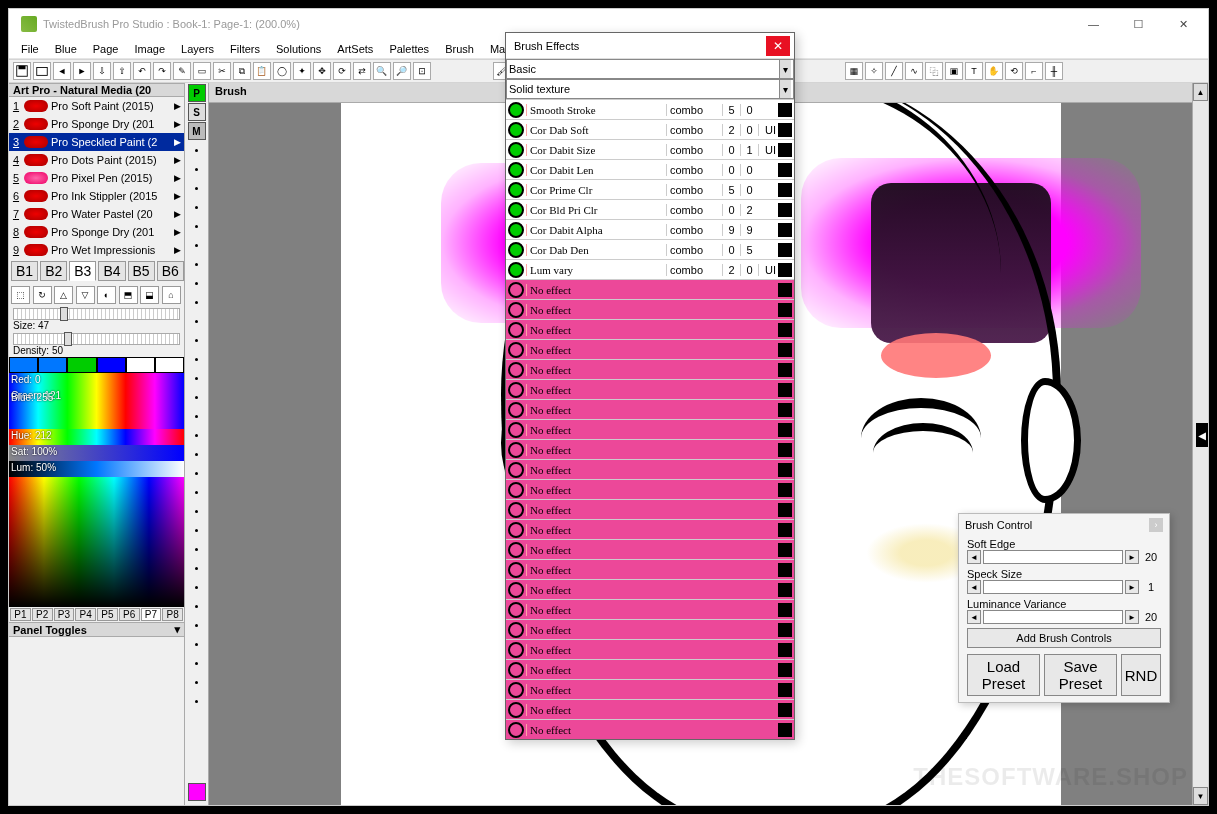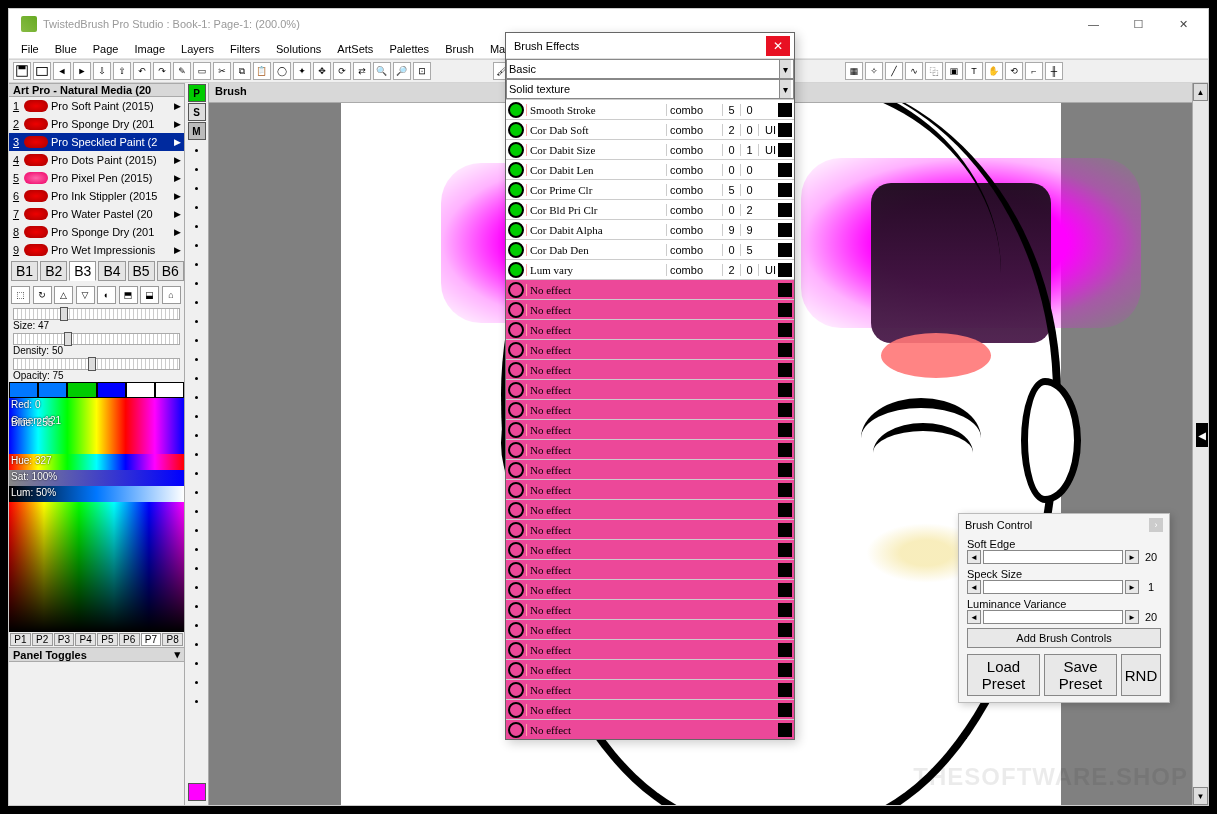--- a/index.html
+++ b/index.html
@@ -281,44 +281,38 @@
             <div class="slider-thumb" style="left:28%"></div>
           </div>
         <div class="slabel">Size: 47</div>
       </div>
       <div class="slider-row">
         <div class="slider-track">
             <div class="slider-thumb" style="left:30%"></div>
           </div>
         <div class="slabel">Density: 50</div>
       </div>
-      <div class="slider-row">
-        <div class="slider-track">
-            <div class="slider-thumb" style="left:45%"></div>
-          </div>
-        <div class="slabel">Opacity: 75</div>
-      </div>
       <div class="colorswatch-row">
         <div class="cs" style="background:#07f"></div>
         <div class="cs" style="background:#07f"></div>
         <div class="cs" style="background:#0c0"></div>
         <div class="cs" style="background:#00f"></div>
         <div class="cs" style="background:#fff"></div>
         <div class="cs" style="background:#fff"></div>
       </div>
       <div class="rgb-block">
         <div class="lbl" style="top:1px">Red: 0</div>
         <div class="lbl" style="top:17px">Green: 121</div>
         <div class="lbl" style="top:19px">Blue: 255</div>
       </div>
       <div class="hsl-block">
         <div class="hsl-hue"></div>
           <div class="hsl-sat"></div>
           <div class="hsl-lum"></div>
-        <div class="lbl" style="top:1px">Hue: 327</div>
+        <div class="lbl" style="top:1px">Hue: 212</div>
         <div class="lbl" style="top:17px">Sat: 100%</div>
         <div class="lbl" style="top:33px">Lum: 50%</div>
       </div>
       <div class="picker"></div>
       <div class="ptabs" id="ptabs">
           <div class="ptab">P1</div>
           <div class="ptab">P2</div>
           <div class="ptab">P3</div>
           <div class="ptab">P4</div>
           <div class="ptab">P5</div>

